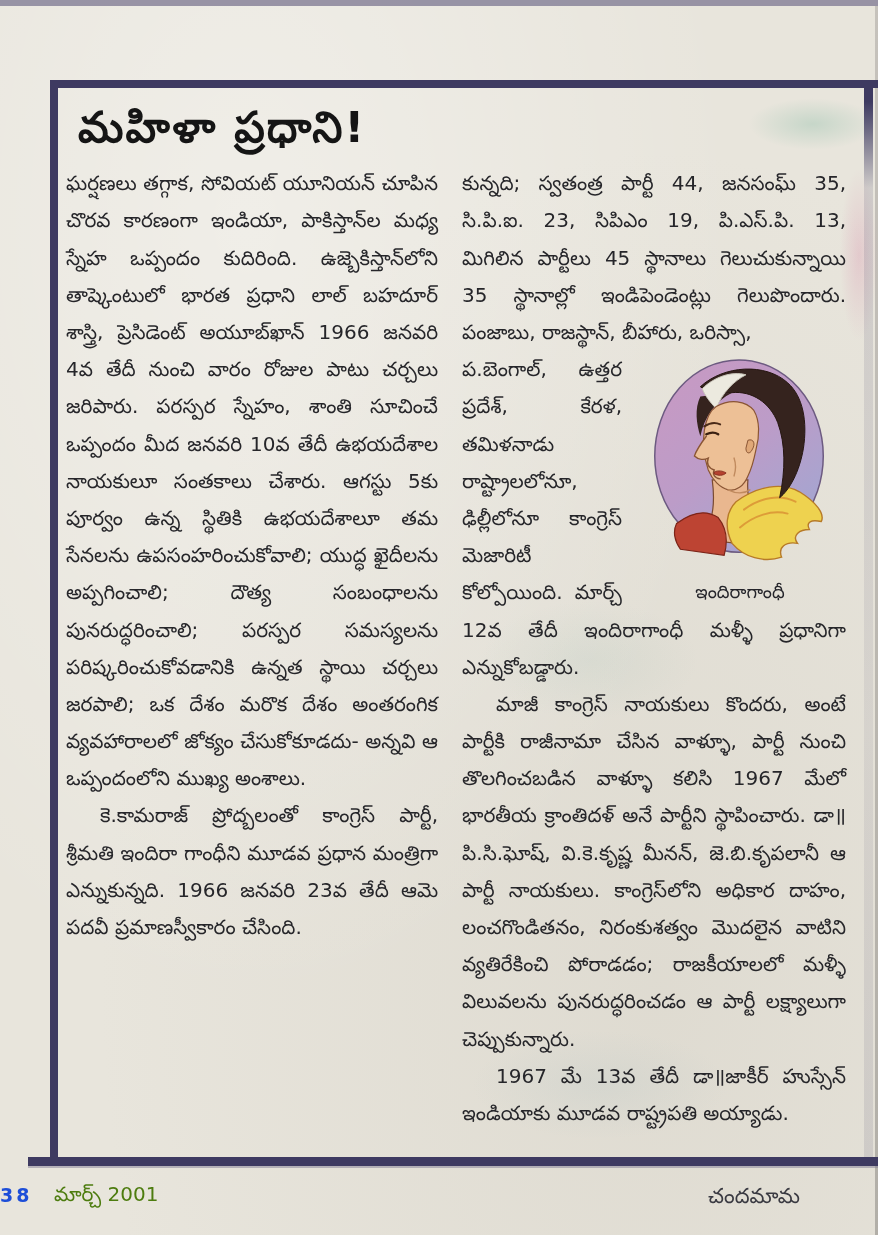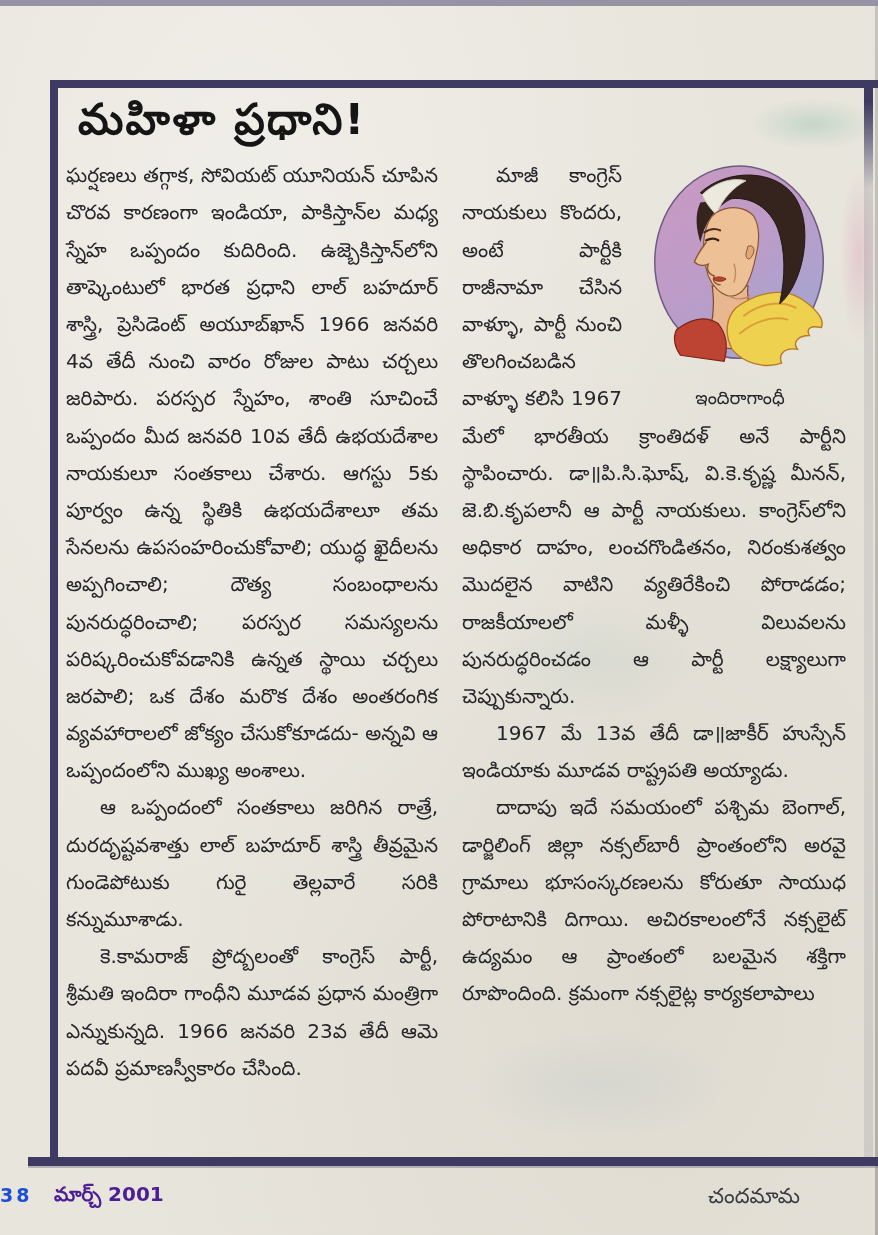--- a/index.html
+++ b/index.html
@@ -24,37 +24,37 @@
   
   .rule{position:absolute;background:#3e3a61;}
   .rule.top{left:50px;top:80px;width:828px;height:8px;}
   .rule.left{left:50px;top:80px;width:8px;height:1085px;}
   .rule.bottom{left:28px;top:1157px;width:850px;height:9px;box-shadow:0 2px 0 rgba(130,125,150,.5);}
   .rule.right{left:864px;top:80px;width:9px;height:1080px;
     background:linear-gradient(to bottom,#3e3a61 0%,#3e3a61 2%,rgba(62,58,97,.15) 10%,rgba(62,58,97,.08) 60%,rgba(62,58,97,.12) 100%);}
 
   .content{position:absolute;left:58px;top:88px;width:806px;height:1069px;overflow:hidden;}
   .article-title{
-    margin:8px 0 14px 20px;font-size:43px;line-height:1.1;font-weight:bold;color:#151515;
+    margin:16px 0 14px 20px;font-size:43px;line-height:1.1;font-weight:bold;color:#151515;
     letter-spacing:2px;
   }
   .columns{display:flex;gap:24px;padding:0 18px 0 8px;height:968px;overflow:hidden;}
   .col{text-align:justify;font-size:20px;line-height:1.86;color:#26262a;}
   .col.left{width:376px;}
   .col.right{width:388px;}
   .para{margin:0;text-indent:34px;}
   .para.flush{text-indent:0;}
 
   
   .portrait-float{float:right;width:212px;margin:2px 0 4px 12px;shape-margin:8px;text-align:center;}
   .portrait-art{width:208px;height:228px;display:block;margin:0 auto;}
   .portrait-caption{font-size:18px;line-height:1.2;color:#24242a;margin-top:0px;}
 
   .footer{position:absolute;left:0;top:1182px;width:878px;height:34px;}
-  .footer .issue{position:absolute;left:54px;top:0;font-size:20px;font-weight:bold;color:#4c1d95;}
+  .footer .issue{position:absolute;left:54px;top:0;font-size:20px;font-weight:normal;color:#4d7c0f;}
   .footer .pageno{position:absolute;left:0;right:0;top:2px;font-size:19px;font-weight:bold;letter-spacing:3px;color:#1d4ed8;}
   .footer .brand{position:absolute;right:78px;top:2px;font-size:21px;color:#3a3a42;}
 </style>
 </head>
 <body>
 
 <div class="scan-top-edge"></div>
 <div class="scan-right-edge"></div>
 <div class="bleed b1"></div>
 <div class="bleed b2"></div>
@@ -66,26 +66,26 @@
 <div class="rule right"></div>
 <div class="rule bottom"></div>
 
 <div class="content">
   <h1 class="article-title">మహిళా ప్రధాని!</h1>
 
   <div class="columns">
 
     <div class="col left">
       <p class="para flush">ఘర్షణలు తగ్గాక, సోవియట్ యూనియన్ చూపిన చొరవ కారణంగా ఇండియా, పాకిస్తాన్‌ల మధ్య స్నేహ ఒప్పందం కుదిరింది. ఉజ్బెకిస్తాన్‌లోని తాష్కెంటులో భారత ప్రధాని లాల్ బహదూర్ శాస్త్రి, ప్రెసిడెంట్ అయూబ్‌ఖాన్ 1966 జనవరి 4వ తేదీ నుంచి వారం రోజుల పాటు చర్చలు జరిపారు. పరస్పర స్నేహం, శాంతి సూచించే ఒప్పందం మీద జనవరి 10వ తేదీ ఉభయదేశాల నాయకులూ సంతకాలు చేశారు. ఆగస్టు 5కు పూర్వం ఉన్న స్థితికి ఉభయదేశాలూ తమ సేనలను ఉపసంహరించుకోవాలి; యుద్ధ ఖైదీలను అప్పగించాలి; దౌత్య సంబంధాలను పునరుద్ధరించాలి; పరస్పర సమస్యలను పరిష్కరించుకోవడానికి ఉన్నత స్థాయి చర్చలు జరపాలి; ఒక దేశం మరొక దేశం అంతరంగిక వ్యవహారాలలో జోక్యం చేసుకోకూడదు- అన్నవి ఆ ఒప్పందంలోని ముఖ్య అంశాలు.</p>
-      <p class="para">ఆ ఒప్పందంలో సంతకాలు జరిగిన రాత్రే, దురదృష్టవశాత్తు లాల్ బహదూర్ శాస్త్రి తీవ్రమైన గుండెపోటుకు గురై తెల్లవారే సరికి కన్నుమూశాడు.</p>
       <p class="para">కె.కామరాజ్ ప్రోద్బలంతో కాంగ్రెస్ పార్టీ, శ్రీమతి ఇందిరా గాంధీని మూడవ ప్రధాన మంత్రిగా ఎన్నుకున్నది. 1966 జనవరి 23వ తేదీ ఆమె పదవీ ప్రమాణస్వీకారం చేసింది.</p>
 
     </div>
 
     <div class="col right">
+      <p class="para flush">కున్నది; స్వతంత్ర పార్టీ 44, జనసంఘ్ 35, సి.పి.ఐ. 23, సిపిఎం 19, పి.ఎస్.పి. 13, మిగిలిన పార్టీలు 45 స్థానాలు గెలుచుకున్నాయి 35 స్థానాల్లో ఇండిపెండెంట్లు గెలుపొందారు. పంజాబు, రాజస్థాన్, బీహారు, ఒరిస్సా,</p>
 
       <div class="portrait-float">
         <svg class="portrait-art" viewBox="0 0 200 230" xmlns="http://www.w3.org/2000/svg" aria-hidden="true">
           <defs>
             <linearGradient id="ovalGrad" x1="0" y1="0" x2="0.7" y2="1">
               <stop offset="0" stop-color="#c999c2"></stop>
               <stop offset="0.55" stop-color="#bc9cc8"></stop>
               <stop offset="1" stop-color="#a3a6d1"></stop>
             </linearGradient>
           </defs>
@@ -113,20 +113,21 @@
 
           <path d="M74,120 C78,118 83,119 86,121 C83,124 78,124 74,122 Z" fill="#b5412f" stroke="#7c2418" stroke-width="0.8"></path>
 
           <path d="M88,138 C96,142 104,142 110,138 M94,106 C96,112 96,118 94,124" fill="none" stroke="#c08a5e" stroke-width="1.4" stroke-linecap="round"></path>
 
           <path d="M108,88 C114,86 116,92 112,98 C110,102 106,102 106,96 Z" fill="#e0a877" stroke="#8a5534" stroke-width="1"></path>
         </svg>
         <div class="portrait-caption">ఇందిరాగాంధీ</div>
       </div>
 
+      <p class="para flush">ప.బెంగాల్, ఉత్తర ప్రదేశ్, కేరళ, తమిళనాడు రాష్ట్రాలలోనూ, ఢిల్లీలోనూ కాంగ్రెస్ మెజారిటీ కోల్పోయింది. మార్చ్ 12వ తేదీ ఇందిరాగాంధీ మళ్ళీ ప్రధానిగా ఎన్నుకోబడ్డారు.</p>
       <p class="para">మాజీ కాంగ్రెస్ నాయకులు కొందరు, అంటే పార్టీకి రాజీనామా చేసిన వాళ్ళూ, పార్టీ నుంచి తొలగించబడిన వాళ్ళూ కలిసి 1967 మేలో భారతీయ క్రాంతిదళ్ అనే పార్టీని స్థాపించారు. డా॥పి.సి.ఘోష్, వి.కె.కృష్ణ మీనన్, జె.బి.కృపలానీ ఆ పార్టీ నాయకులు. కాంగ్రెస్‌లోని అధికార దాహం, లంచగొండితనం, నిరంకుశత్వం మొదలైన వాటిని వ్యతిరేకించి పోరాడడం; రాజకీయాలలో మళ్ళీ విలువలను పునరుద్ధరించడం ఆ పార్టీ లక్ష్యాలుగా చెప్పుకున్నారు.</p>
       <p class="para">1967 మే 13వ తేదీ డా॥జాకీర్ హుస్సేన్ ఇండియాకు మూడవ రాష్ట్రపతి అయ్యాడు.</p>
       <p class="para">దాదాపు ఇదే సమయంలో పశ్చిమ బెంగాల్, డార్జిలింగ్ జిల్లా నక్సల్‌బారీ ప్రాంతంలోని అరవై గ్రామాలు భూసంస్కరణలను కోరుతూ సాయుధ పోరాటానికి దిగాయి. అచిరకాలంలోనే నక్సలైట్ ఉద్యమం ఆ ప్రాంతంలో బలమైన శక్తిగా రూపొందింది. క్రమంగా నక్సలైట్ల కార్యకలాపాలు</p>
     </div>
 
   </div>
 </div>
 
 <div class="footer">
   <span class="issue">మార్చ్ 2001</span>

